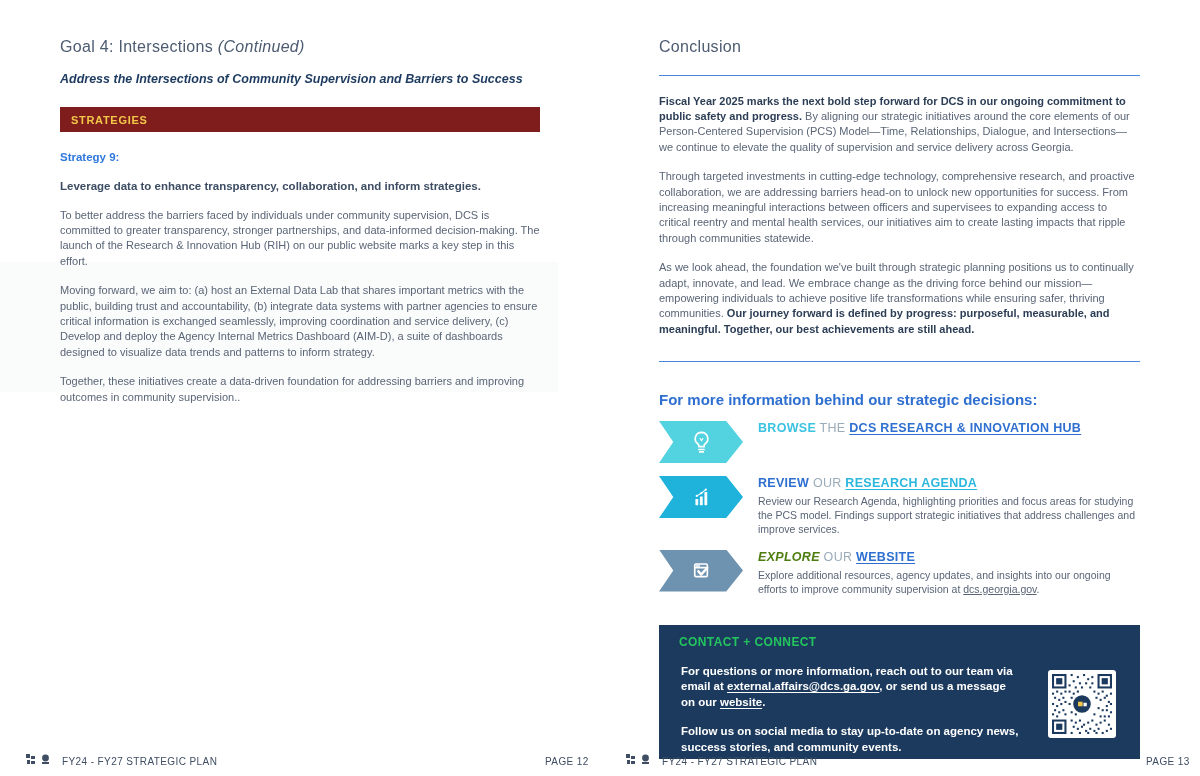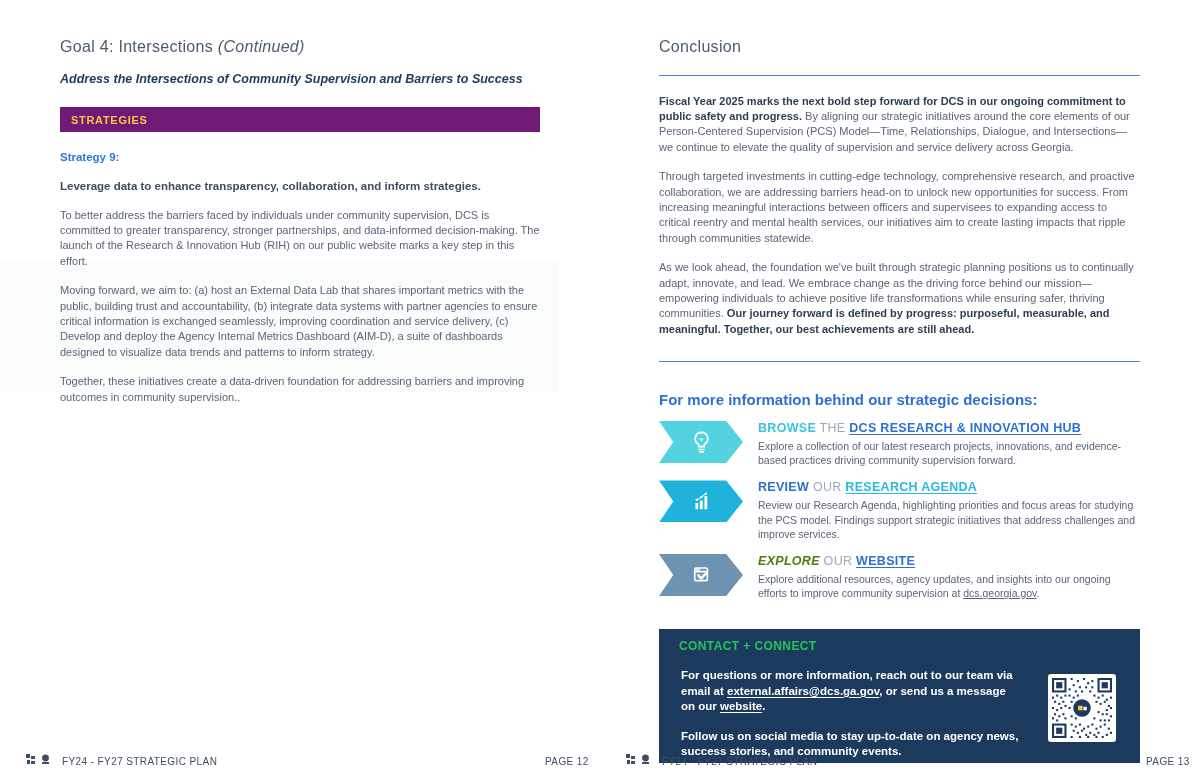--- a/index.html
+++ b/index.html
@@ -13,21 +13,21 @@
 
   .doc-title{
     margin:38px 0 0;font-size:16px;font-weight:500;color:#4c5b70;
     letter-spacing:.3px;line-height:1.1;
   }
   .doc-title em{font-style:italic;color:#4c5b70;}
   .subtitle{
     margin-top:16px;font-size:12.5px;font-style:italic;font-weight:700;color:#1d3a5f;
   }
   .strategies-bar{
-    margin-top:21px;background:#701a75;color:#f2c748;font-weight:700;
+    margin-top:21px;background:#7f1d1d;color:#f2c748;font-weight:700;
     font-size:11px;letter-spacing:.7px;padding:7px 11px 6px;
   }
   .strategy-label{margin-top:19px;font-size:11.5px;font-weight:700;color:#2e78dd;}
   .lead{margin-top:15px;font-size:11.5px;font-weight:700;color:#3d4d63;line-height:1.4;}
   .body-p{margin-top:14px;font-size:11px;line-height:1.4;color:#5a6577;}
   .bold-ink{font-weight:700;color:#2c3e55;}
 
   .shade-band{
     position:absolute;left:0;top:262px;width:558px;height:130px;
     background:rgba(120,130,140,0.035);pointer-events:none;
@@ -120,21 +120,20 @@
         <svg width="27" height="27" viewBox="0 0 24 24" fill="none" stroke="#ffffff" stroke-width="1.5" stroke-linecap="round" stroke-linejoin="round">
           <path d="M12 3a5.6 5.6 0 0 1 3.3 10.1c-.6.5-1 1.2-1 2v.6H9.7v-.6c0-.8-.4-1.5-1-2A5.6 5.6 0 0 1 12 3z"></path>
           <line x1="9.7" y1="18.2" x2="14.3" y2="18.2"></line>
           <line x1="10.4" y1="20.4" x2="13.6" y2="20.4"></line>
           <path d="M10.8 8.5l1.2 2 1.2-2" stroke-width="1"></path>
         </svg>
       </span>
     </div>
     <div class="info-text">
       <div class="info-title"><span style="color: rgb(59, 195, 225);">BROWSE</span><span class="connector"> THE </span><span class="info-link" style="color: rgb(46, 111, 208);">DCS RESEARCH &amp; INNOVATION HUB</span></div>
-      <div class="info-desc">Explore a collection of our latest research projects, innovations, and evidence-based practices driving community supervision forward.</div>
     </div>
   </div>
 
   <div class="info-item">
     <div class="banner" style="background: rgb(31, 179, 220);">
       <span>
         <svg width="27" height="27" viewBox="0 0 24 24" fill="#ffffff" stroke="none">
           <rect x="6.6" y="13.4" width="2.5" height="5.4" rx="0.4"></rect>
           <rect x="10.6" y="11" width="2.5" height="7.8" rx="0.4"></rect>
           <rect x="14.6" y="7" width="2.5" height="11.8" rx="0.4"></rect>

